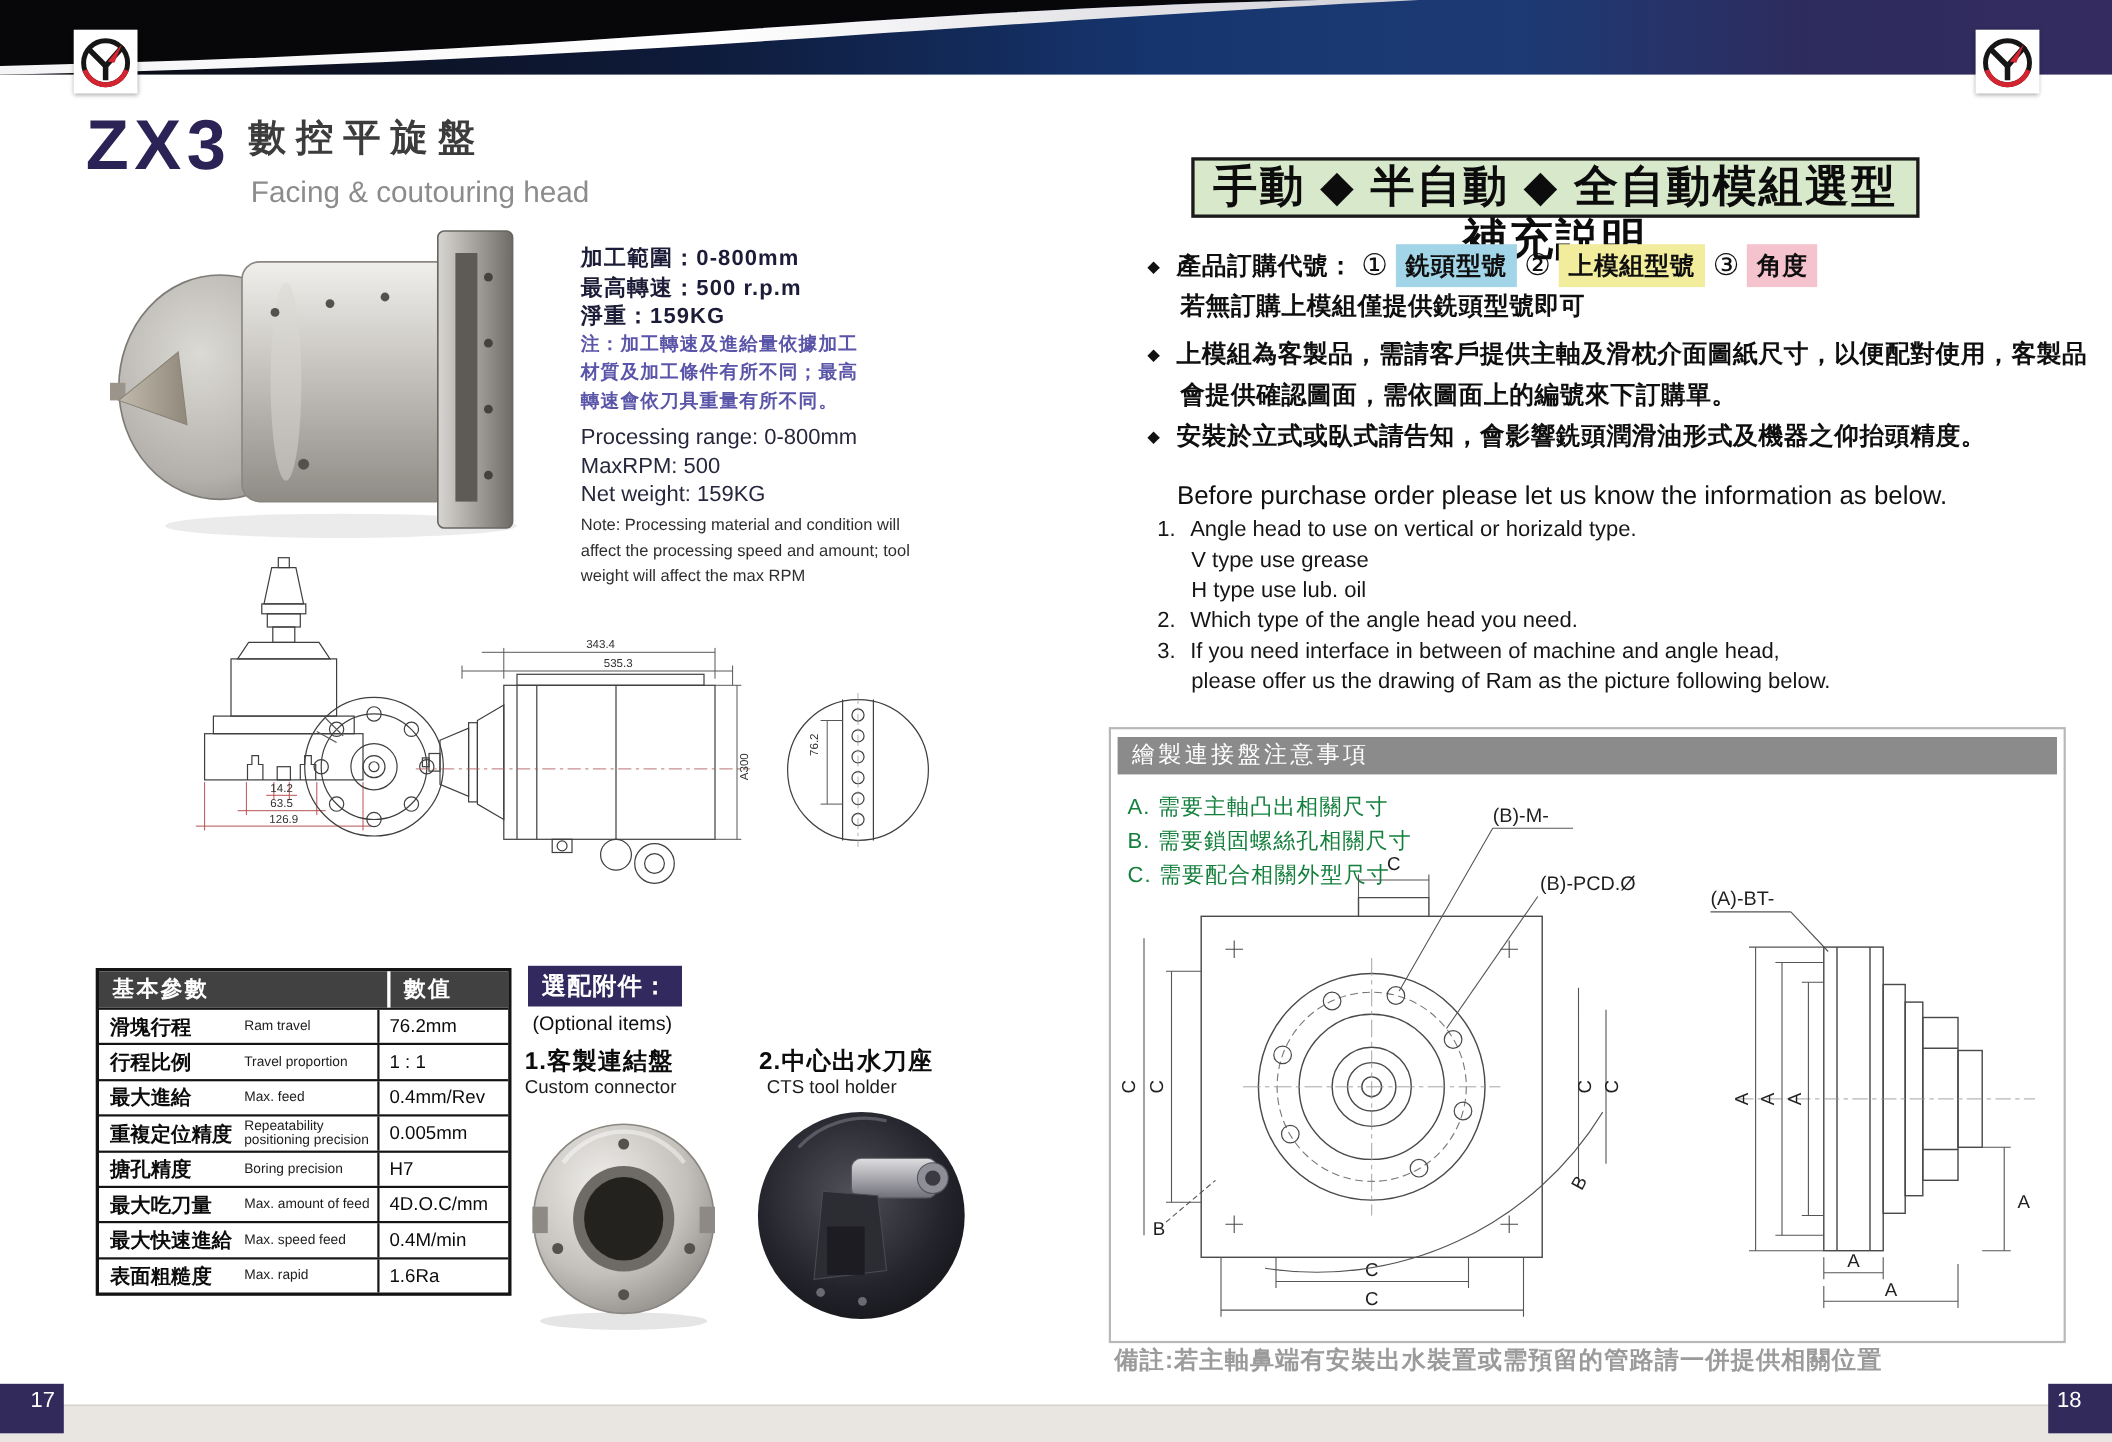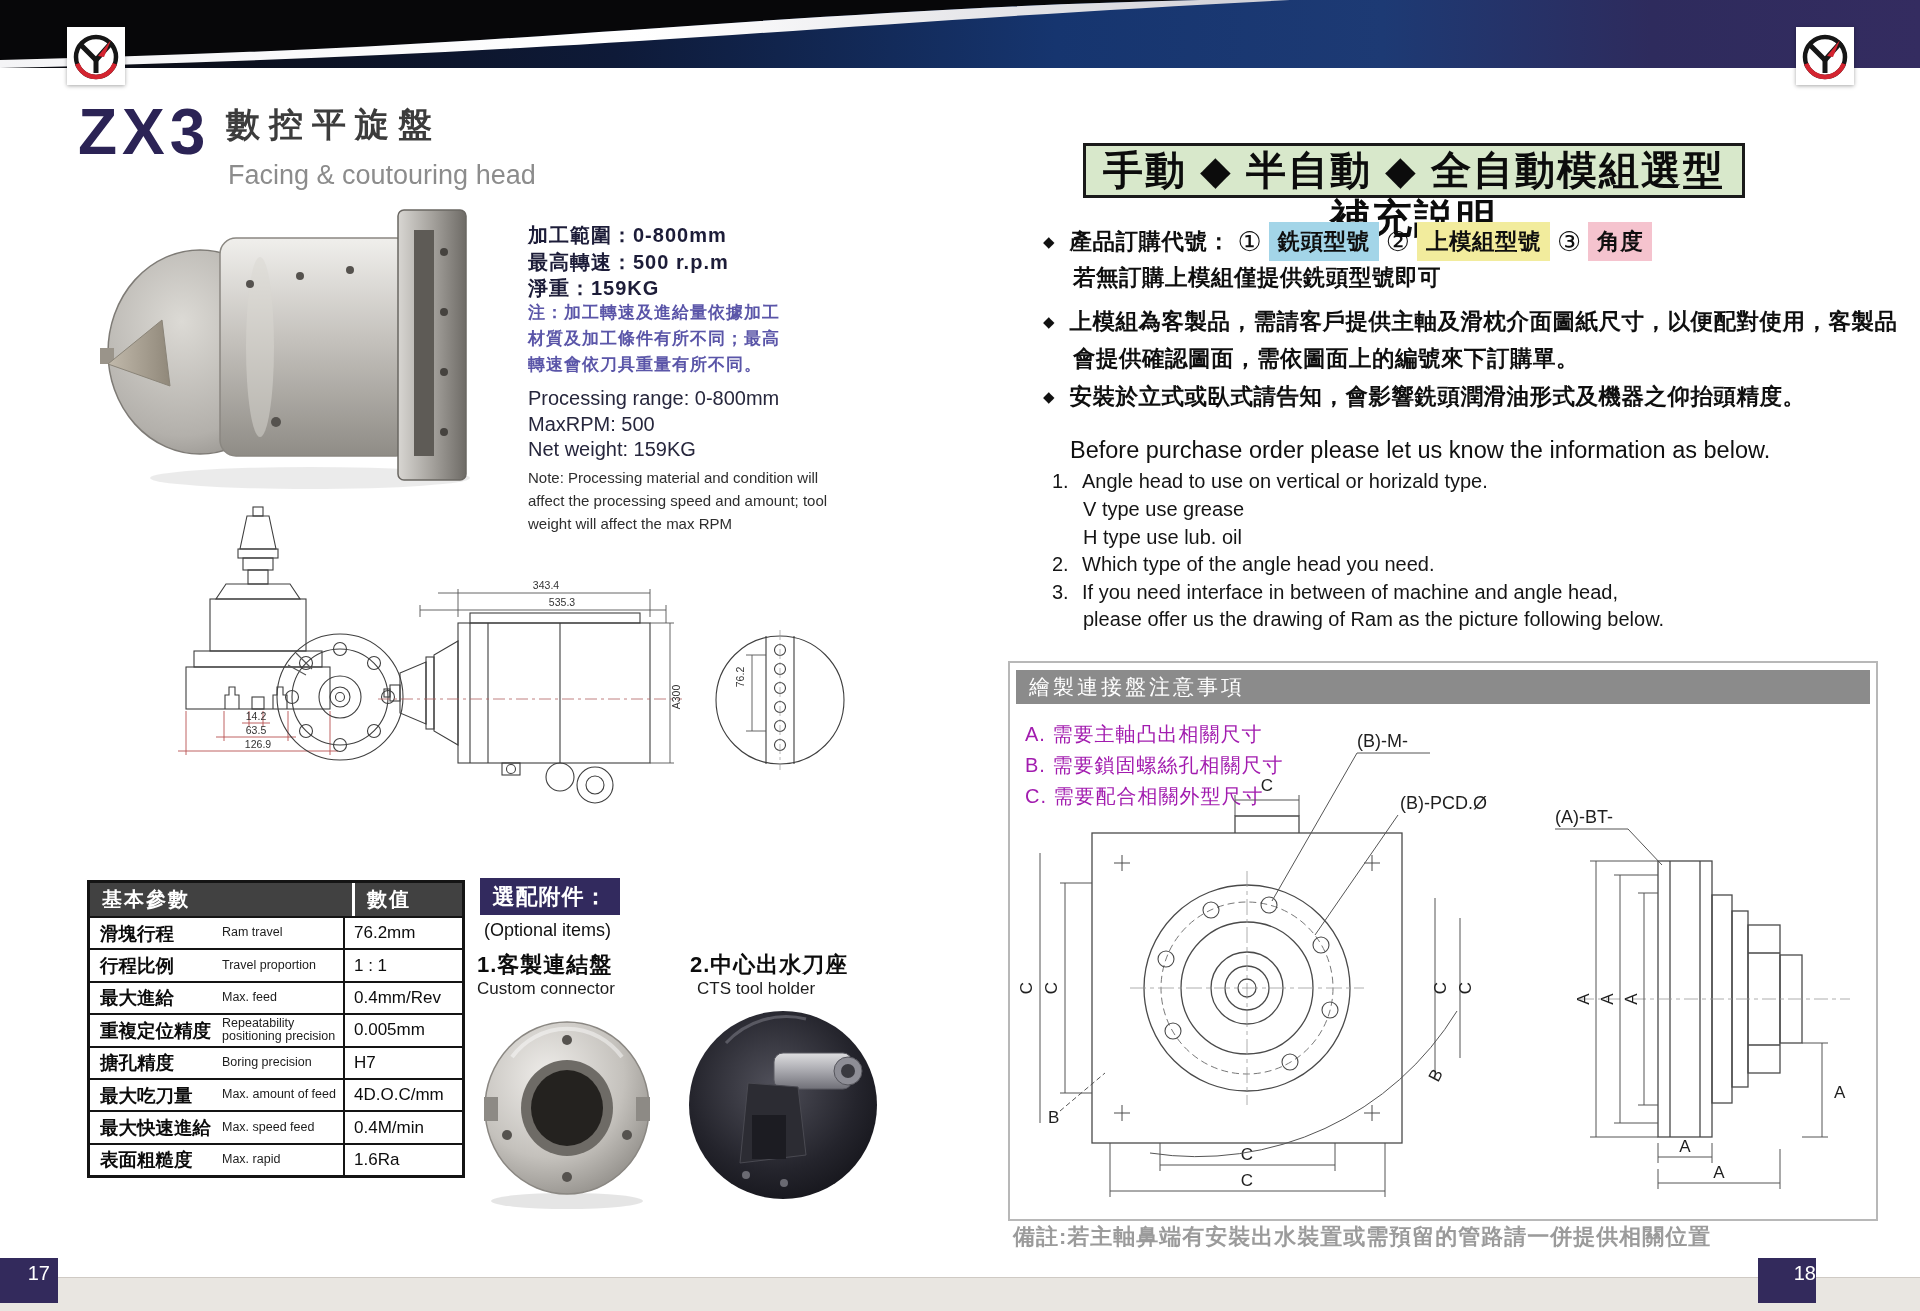--- a/index.html
+++ b/index.html
@@ -45,27 +45,27 @@
   .hl-b{background:#a3d5e8;}
   .hl-y{background:#f2ec9d;}
   .hl-p{background:#f5c3ce;}
   .eng{font-size:20px;color:#151515;}
   .eng-h{font-size:23.5px;color:#101010;}
   .enum{display:inline-block;width:30px;}
   
   .dbox{left:1008px;top:650px;width:870px;height:560px;border:2px solid #b8b8b8;background:#fff;box-sizing:border-box;margin-top:11px;}
   .dbox-h{position:absolute;left:6px;top:7px;right:6px;height:34px;background:#8b8b8b;color:#fff;
           font-size:21px;line-height:34px;padding-left:13px;letter-spacing:3px;font-weight:500;}
-  .dbox-notes{position:absolute;left:15px;top:56px;font-size:20px;font-weight:500;color:#a21caf;line-height:31px;letter-spacing:1px;}
+  .dbox-notes{position:absolute;left:15px;top:56px;font-size:20px;font-weight:500;color:#15803d;line-height:31px;letter-spacing:1px;}
   .note-bottom{left:1013px;top:1222px;font-size:22px;font-weight:bold;color:#9b9b9b;letter-spacing:1px;}
   
   .foot-gray{left:0;top:1277px;width:1920px;height:34px;background:#e9e6e1;border-top:1px solid #cfcac4;}
   .pgbox{top:1258px;width:58px;height:45px;background:#332a5c;color:#fff;font-size:20px;}
   .pg-l{left:0;text-align:right;padding:4px 8px 0 0;box-sizing:border-box;}
-  .pg-r{left:1758px;text-align:right;padding:4px 0 0 8px;box-sizing:border-box;}
+  .pg-r{left:1862px;text-align:left;padding:4px 0 0 8px;box-sizing:border-box;}
   svg text{font-family:"Liberation Sans","DejaVu Sans",sans-serif;}
 </style>
 </head>
 <body>
 
 <div class="page">
 
   <svg class="abs band" width="1920" height="68" viewBox="0 0 1920 68">
     <defs>
       <linearGradient id="gBand" x1="0" y1="0" x2="1" y2="0">

